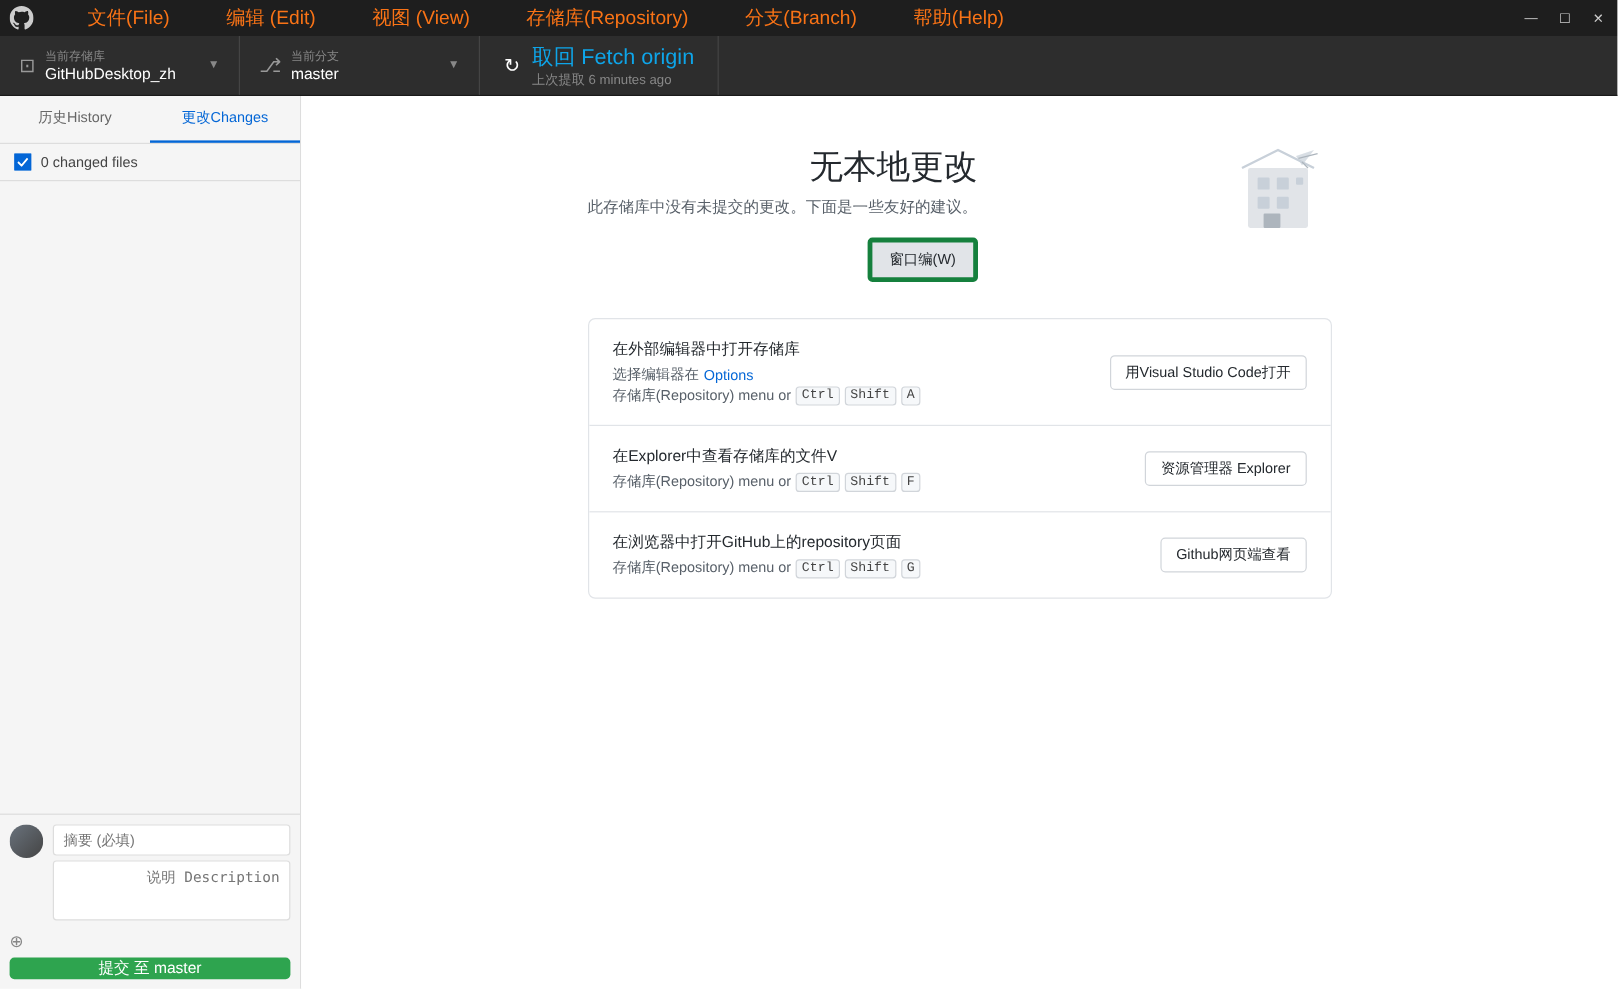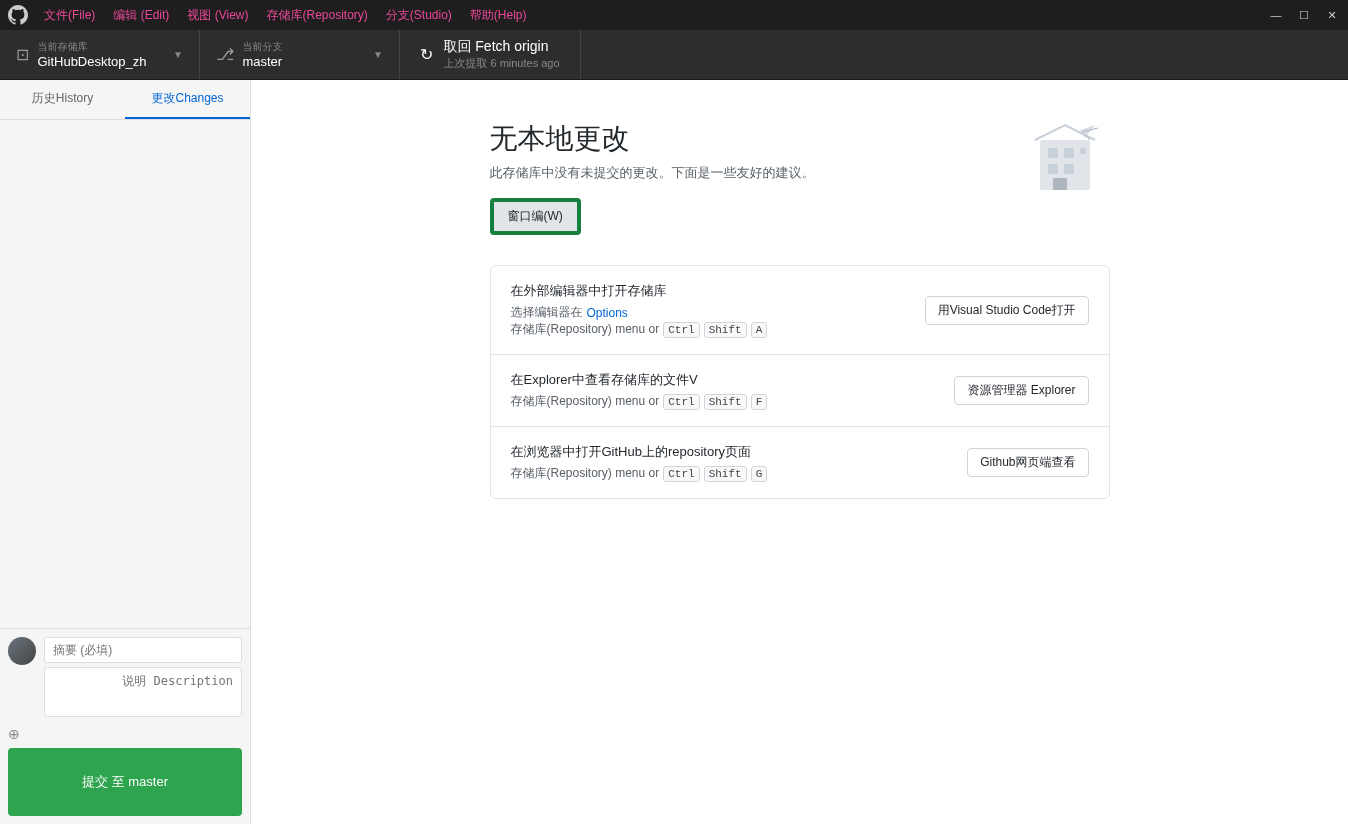--- a/index.html
+++ b/index.html
@@ -25,25 +25,26 @@
       width: 20px;
       height: 20px;
       margin-right: 8px;
     }
     .titlebar-menu {
       display: flex;
       gap: 2px;
       flex: 1;
     }
     .titlebar-menu-item {
-      color: #ec4899;
-      font-size: 12px;
+      color: #f97316;
+      font-size: 16px;
       padding: 4px 8px;
       cursor: pointer;
       border-radius: 3px;
+      margin-left: 29px;
     }
     .titlebar-controls {
       display: flex;
       gap: 12px;
       align-items: center;
     }
     .titlebar-control {
       color: #ccc;
       font-size: 11px;
       cursor: pointer;
@@ -96,22 +97,22 @@
       padding: 0 20px;
       gap: 10px;
       cursor: pointer;
       border-right: 1px solid #444;
     }
     .fetch-icon {
       color: #fff;
       font-size: 16px;
     }
     .fetch-text-main {
-      color: #ffffff;
-      font-size: 14px;
+      color: #0ea5e9;
+      font-size: 18px;
       font-weight: 500;
     }
     .fetch-text-sub {
       color: #888;
       font-size: 11px;
     }
 
     
     .main-layout {
       display: flex;
@@ -237,21 +238,21 @@
       align-items: center;
       justify-content: space-between;
       margin-top: 4px;
     }
     .commit-user-icon {
       color: #888;
       font-size: 14px;
     }
     .commit-button {
       width: 100%;
-      padding: 25px;
+      padding: 0;
       background: #2ea44f;
       color: #fff;
       border: none;
       border-radius: 4px;
       font-size: 13px;
       cursor: pointer;
       margin-top: 6px;
       font-weight: 500;
     }
 
@@ -271,20 +272,21 @@
       align-items: flex-start;
       width: 100%;
       max-width: 620px;
     }
     .no-changes-header {
       display: flex;
       align-items: flex-start;
       justify-content: space-between;
       width: 100%;
       margin-bottom: 10px;
+      text-align: right;
     }
     .no-changes-title {
       font-size: 28px;
       font-weight: 300;
       color: #24292e;
       margin-bottom: 6px;
     }
     .no-changes-subtitle {
       font-size: 13px;
       color: #586069;
@@ -374,21 +376,21 @@
 <div class="titlebar">
 
   <svg class="titlebar-logo" viewBox="0 0 20 20" fill="#ccc">
     <path d="M10 0C4.477 0 0 4.477 0 10c0 4.418 2.865 8.166 6.839 9.489.5.092.682-.217.682-.482 0-.237-.008-.866-.013-1.7-2.782.603-3.369-1.342-3.369-1.342-.454-1.155-1.11-1.462-1.11-1.462-.908-.62.069-.608.069-.608 1.003.07 1.531 1.03 1.531 1.03.892 1.529 2.341 1.087 2.91.832.092-.647.35-1.088.636-1.338-2.22-.253-4.555-1.11-4.555-4.943 0-1.091.39-1.984 1.029-2.683-.103-.253-.446-1.27.098-2.647 0 0 .84-.269 2.75 1.025A9.578 9.578 0 0110 4.836c.85.004 1.705.114 2.504.336 1.909-1.294 2.747-1.025 2.747-1.025.546 1.377.203 2.394.1 2.647.64.699 1.028 1.592 1.028 2.683 0 3.842-2.339 4.687-4.566 4.935.359.309.678.919.678 1.852 0 1.336-.012 2.415-.012 2.743 0 .267.18.578.688.48C17.138 18.163 20 14.418 20 10c0-5.523-4.477-10-10-10z"></path>
   </svg>
   <div class="titlebar-menu">
     <span class="titlebar-menu-item">文件(File)</span>
     <span class="titlebar-menu-item">编辑 (Edit)</span>
     <span class="titlebar-menu-item">视图 (View)</span>
     <span class="titlebar-menu-item">存储库(Repository)</span>
-    <span class="titlebar-menu-item">分支(Studio)</span>
+    <span class="titlebar-menu-item">分支(Branch)</span>
     <span class="titlebar-menu-item">帮助(Help)</span>
   </div>
   <div class="titlebar-controls">
     <span class="titlebar-control">—</span>
     <span class="titlebar-control">☐</span>
     <span class="titlebar-control">✕</span>
   </div>
 </div>
 
 <div class="toolbar">
@@ -416,20 +418,28 @@
     </div>
   </div>
 </div>
 
 <div class="main-layout">
 
   <div class="sidebar">
     <div class="sidebar-tabs">
       <div class="sidebar-tab">历史History</div>
       <div class="sidebar-tab active">更改Changes</div>
+    </div>
+    <div class="sidebar-files-header">
+      <div class="checkbox-icon checked">
+        <svg width="10" height="8" viewBox="0 0 10 8" fill="white">
+            <polyline points="1,4 4,7 9,1" stroke="white" stroke-width="1.5" fill="none"></polyline>
+          </svg>
+      </div>
+      <span class="files-count">0 changed files</span>
     </div>
     <div class="sidebar-files-list"></div>
 
     <div class="commit-area">
       <div class="commit-input-row">
         <div class="avatar">
           <div class="avatar-img"></div>
         </div>
         <div class="commit-fields">
           <input class="commit-summary-input" type="text" placeholder="摘要 (必填)" style="">

